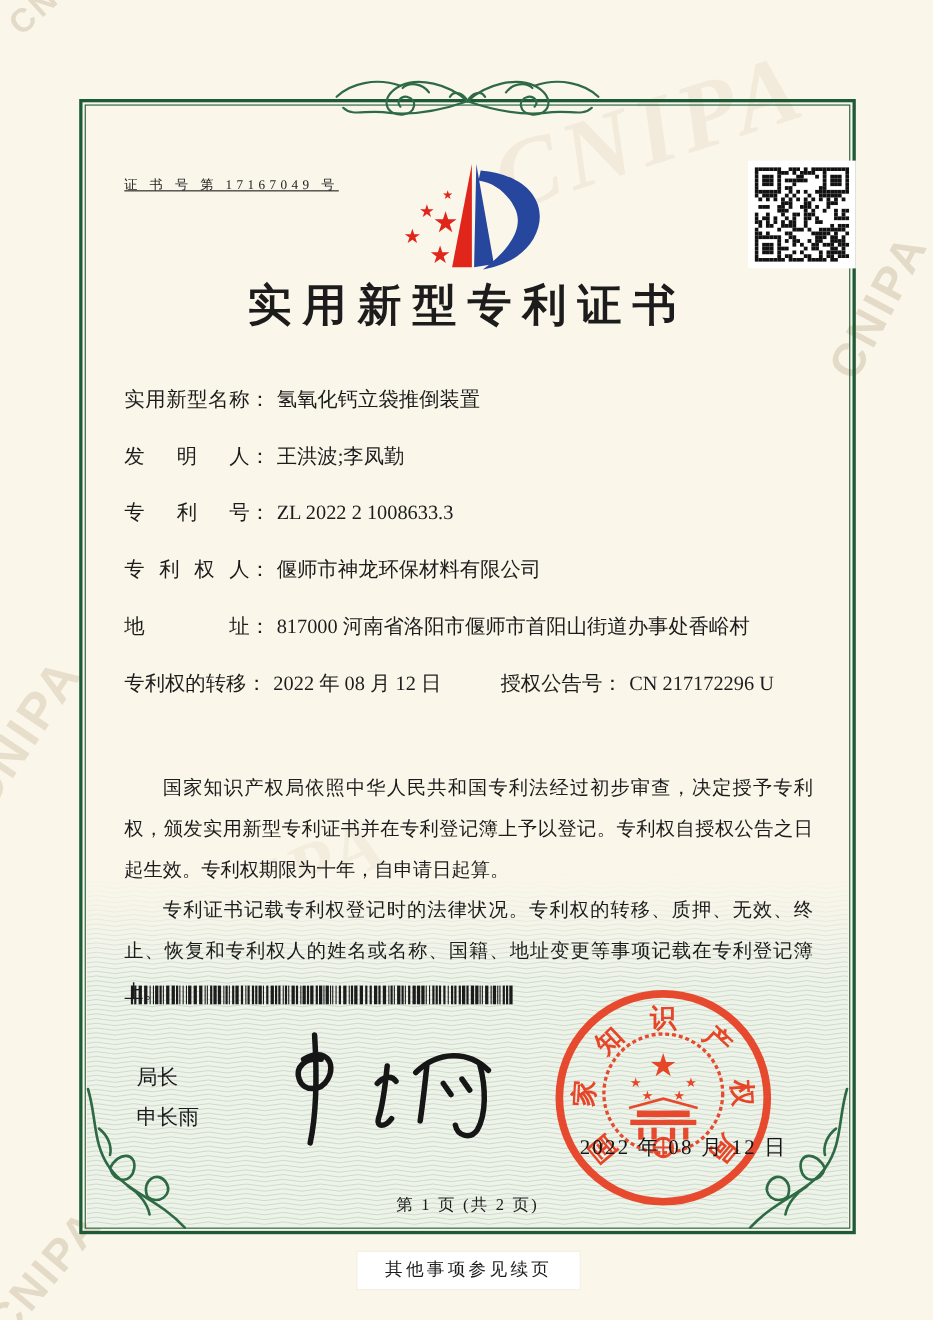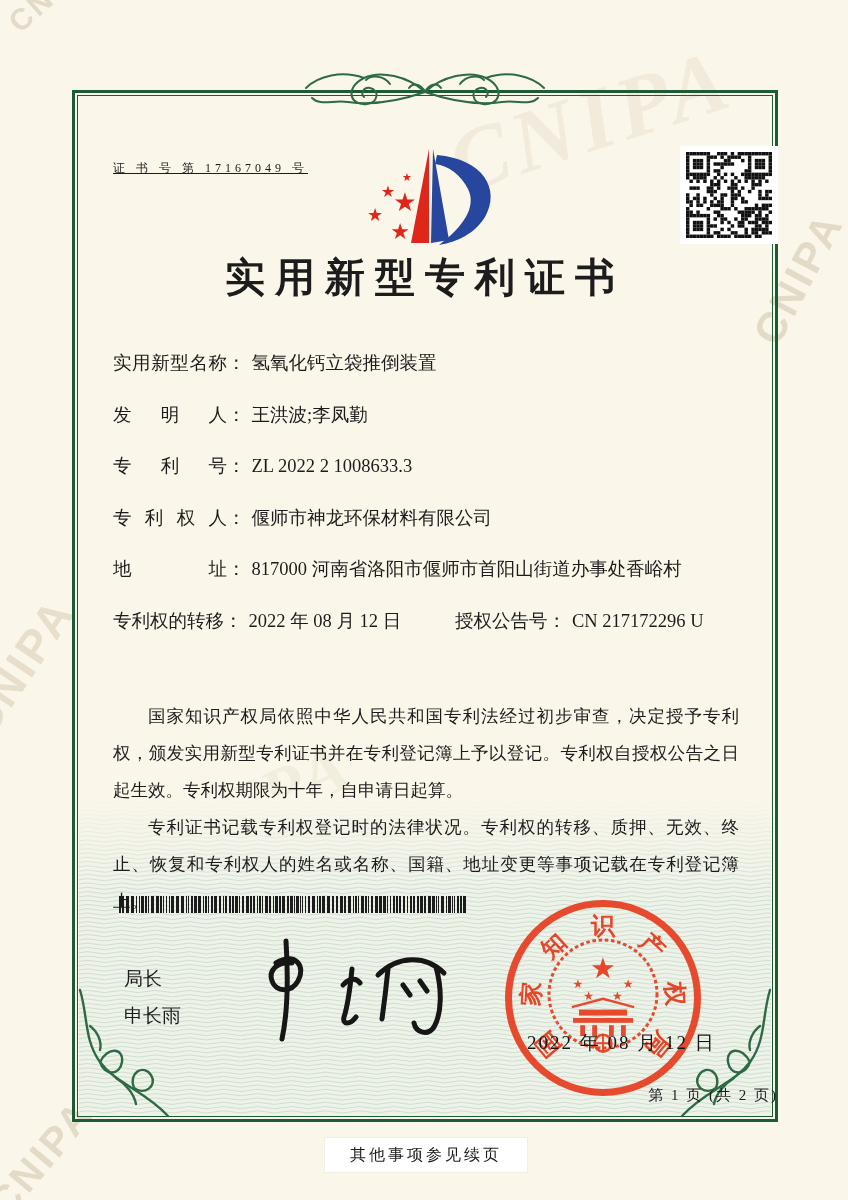--- a/index.html
+++ b/index.html
@@ -66,21 +66,21 @@
   .seal-arc{position:absolute;inset:0;}
   .seal-arc span{position:absolute;left:50%;top:50%;width:26px;height:26px;margin:-13px;
       display:flex;align-items:center;justify-content:center;
       font-weight:bold;font-size:24px;color:rgba(230,60,30,.95);transform-origin:center;}
   .emblem{position:absolute;left:38px;top:28px;width:120px;height:132px;}
   .emblem *{stroke:rgba(230,60,30,.92);}
   .emblem text{stroke:none;fill:rgba(230,60,30,.95);}
   .emblem rect{fill:rgba(230,60,30,.92);stroke:none;}
   .seal-date{left:527px;top:1030px;font-size:19px;letter-spacing:2px;color:#151515;z-index:6;white-space:nowrap;}
   
-  .page-info{left:72px;top:1086px;width:706px;text-align:right;font-size:15px;letter-spacing:2px;z-index:4;}
+  .page-info{left:72px;top:1086px;width:706px;text-align:center;font-size:15px;letter-spacing:2px;z-index:4;}
   .note-box{left:325px;top:1138px;width:202px;height:34px;line-height:34px;background:#ffffff;
       text-align:center;font-size:16px;letter-spacing:3px;z-index:4;box-shadow:0 0 0 1px rgba(0,0,0,.03);}
 </style>
 </head>
 <body>
 
 <div class="wm wm-tl">CNIPA</div>
 <div class="wm wm-script">CNIPA</div>
 <div class="wm wm-right">CNIPA</div>
 <div class="wm wm-left">CNIPA</div>

